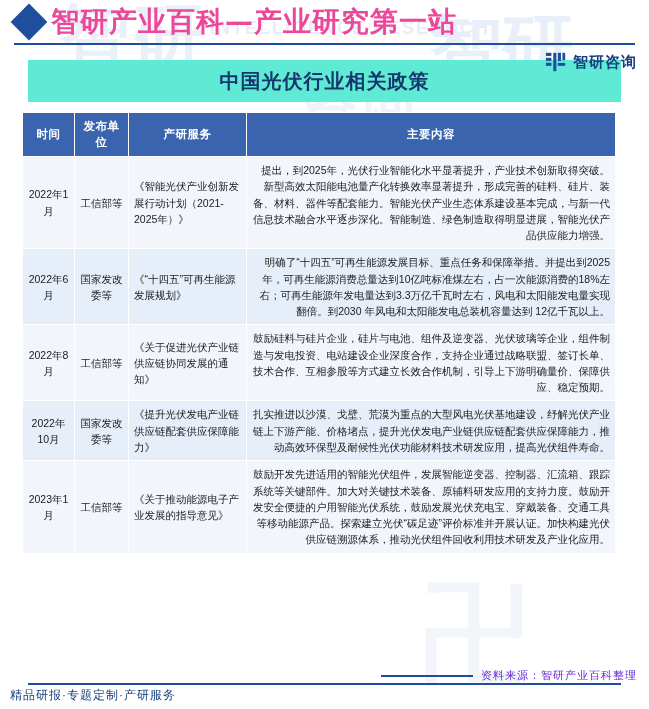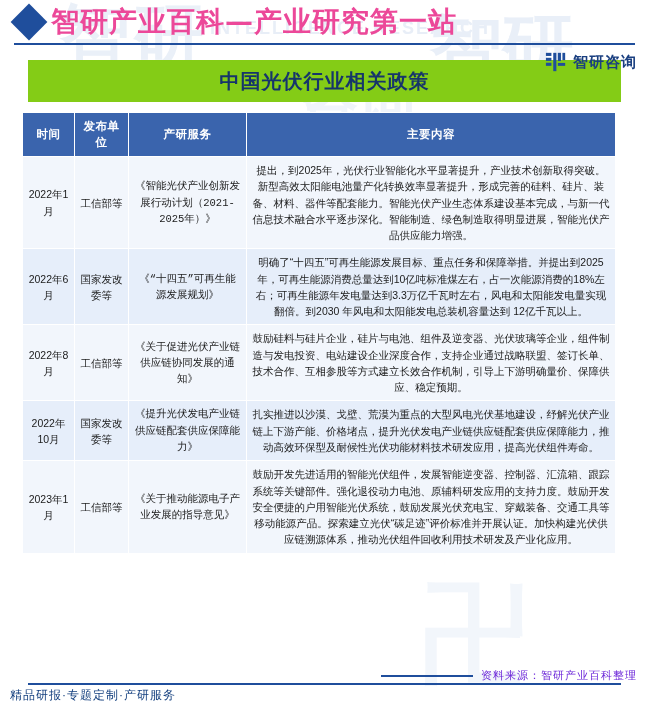--- a/index.html
+++ b/index.html
@@ -46,21 +46,21 @@
   }
   .logo-mark { width:22px; height:22px; flex:none; }
   .logo-text {
     font-size:15px; color:#1a3f80; font-weight:600; letter-spacing:1px;
     font-family:"DejaVu Sans","Liberation Sans",sans-serif;
   }
 
   
   .title-band {
     position:absolute; top:60px; left:28px; width:593px; height:42px;
-    background:#84cc16;
+    background:#5eead4;
     display:flex; align-items:center; justify-content:center;
     z-index:2;
   }
   .title-band .t {
     font-family:"DejaVu Serif","Liberation Serif",serif;
     font-size:20px; font-weight:700; color:#16356b; letter-spacing:1px;
   }
 
   
   table.policy {
@@ -74,22 +74,22 @@
     vertical-align:middle; line-height:1.35;
   }
   table.policy td {
     border:1px solid #ffffff;
     font-size:10.5px; color:#1b1b1b; line-height:1.55;
     padding:5px 5px; vertical-align:middle;
   }
   table.policy tbody tr:nth-child(odd) td  { background:#f2f6fc; }
   table.policy tbody tr:nth-child(even) td { background:#e6eefa; }
   td.c-time, td.c-unit { text-align:center; }
-  td.c-name { text-align:center;font-family:Liberation Mono, monospace; }
-  td.c-body { text-align:center; }
+  td.c-name { text-align:left; }
+  td.c-body { text-align:right; }
   col.w-time { width:52px; }
   col.w-unit { width:54px; }
   col.w-name { width:118px; }
   col.w-body { width:369px; }
 
   .tbl-bottom-rule {
     position:absolute; left:28px; top:683px; width:593px; height:2px;
     background:#1f4e9c; z-index:2;
   }
 
@@ -181,21 +181,21 @@
     <tr>
       <td class="c-time">2022年10月</td>
       <td class="c-unit">国家发改委等</td>
       <td class="c-name">《提升光伏发电产业链供应链配套供应保障能力》</td>
       <td class="c-body">扎实推进以沙漠、戈壁、荒漠为重点的大型风电光伏基地建设，纾解光伏产业链上下游产能、价格堵点，提升光伏发电产业链供应链配套供应保障能力，推动高效环保型及耐候性光伏功能材料技术研发应用，提高光伏组件寿命。</td>
     </tr>
     <tr>
       <td class="c-time">2023年1月</td>
       <td class="c-unit">工信部等</td>
       <td class="c-name">《关于推动能源电子产业发展的指导意见》</td>
-      <td class="c-body">鼓励开发先进适用的智能光伏组件，发展智能逆变器、控制器、汇流箱、跟踪系统等关键部件。强化退役动力电池、原辅料研发应用的支持力度。鼓励开发安全便捷的户用智能光伏系统，鼓励发展光伏充电宝、穿戴装备、交通工具等移动能源产品。探索建立光伏“碳足迹”评价标准并开展认证。加快构建光伏供应链溯源体系，推动光伏组件回收利用技术研发及产业化应用。</td>
+      <td class="c-body">鼓励开发先进适用的智能光伏组件，发展智能逆变器、控制器、汇流箱、跟踪系统等关键部件。加大对关键技术装备、原辅料研发应用的支持力度。鼓励开发安全便捷的户用智能光伏系统，鼓励发展光伏充电宝、穿戴装备、交通工具等移动能源产品。探索建立光伏“碳足迹”评价标准并开展认证。加快构建光伏供应链溯源体系，推动光伏组件回收利用技术研发及产业化应用。</td>
     </tr>
   </tbody>
 </table>
 
 <div class="tbl-bottom-rule"></div>
 
 <div class="footer-left">精品研报·专题定制·产研服务</div>
 
 <div class="src-row">
   <span class="src-line"></span>

